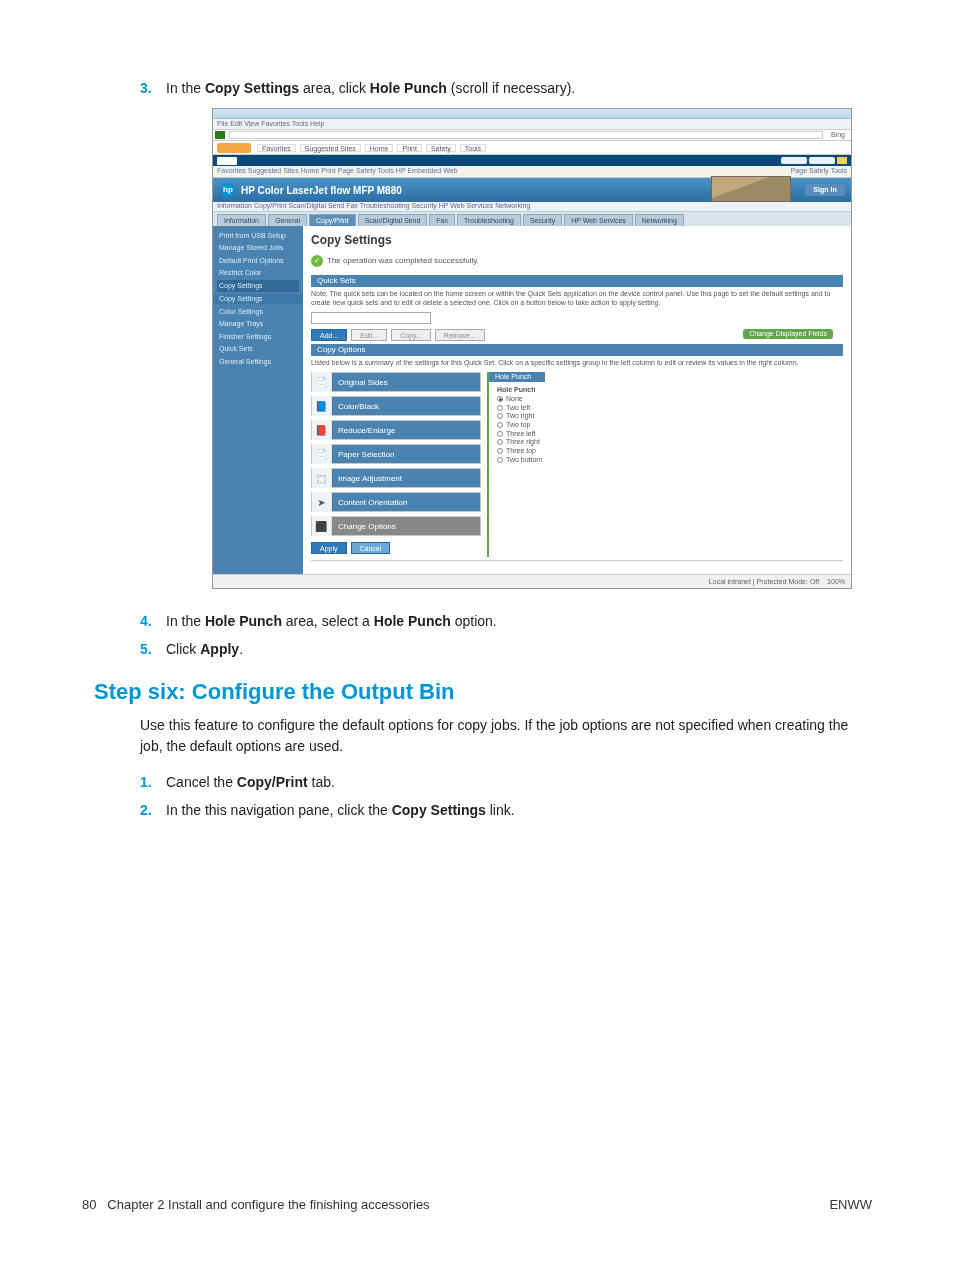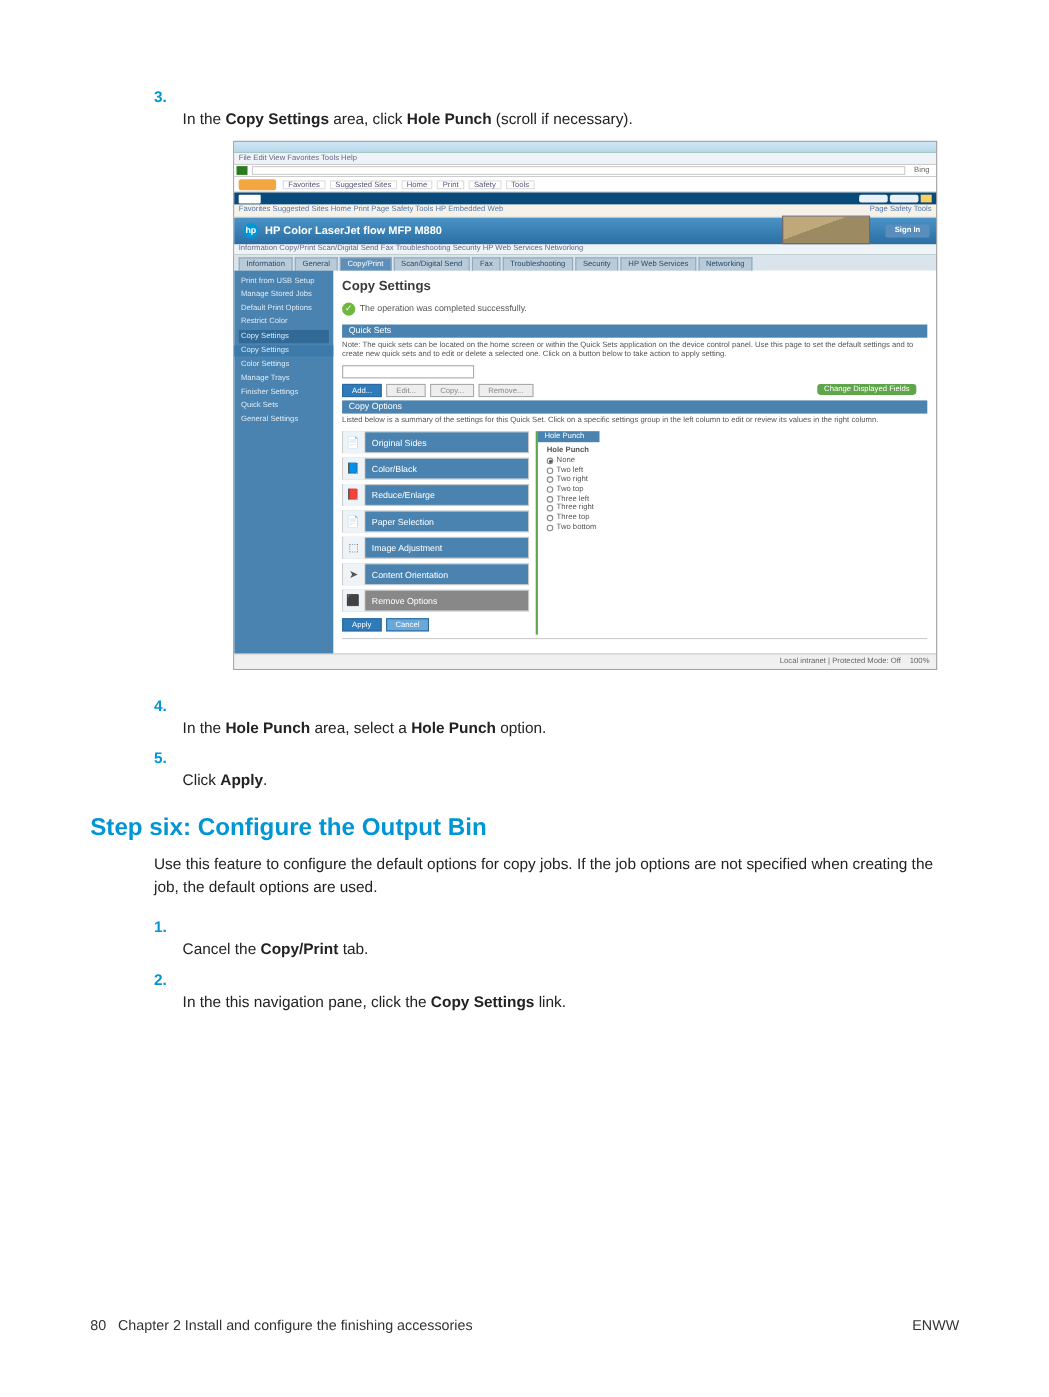--- a/index.html
+++ b/index.html
@@ -22,21 +22,20 @@
     margin: 0 0 12px 58px;
   }
   .ol-num {
     color: #0096d6;
     font-weight: bold;
     width: 26px;
     flex: 0 0 26px;
   }
   .ol-text {
     flex: 1;
-    margin-top: 20px;
   }
   b { font-weight: bold; }
   .screenshot-wrap {
     margin: 8px 0 24px 130px;
     width: 640px;
   }
   .shot {
     width: 640px;
     border: 1px solid #999;
     font-size: 8px;
@@ -205,21 +204,21 @@
     padding:0 6px;
     gap:8px;
     font-size:7px; color:#666;
   }
   .status-left { margin-right:auto; }
 
   h2.step-title {
     color: #0096d6;
     font-size: 22px;
     font-weight: bold;
-    margin: 22px 0 10px 0;
+    margin: 22px 0 10px 12px;
   }
   .body-para {
     margin: 10px 0 18px 58px;
     line-height: 1.45;
   }
   .footer {
     position: absolute;
     bottom: 58px;
     left: 82px;
     right: 82px;
@@ -346,21 +345,21 @@
               <div class="card">
                   <div class="card-ico">⬚</div>
                   <div class="card-head">Image Adjustment</div>
                 </div>
               <div class="card">
                   <div class="card-ico">➤</div>
                   <div class="card-head">Content Orientation</div>
                 </div>
               <div class="card">
                   <div class="card-ico">⬛</div>
-                  <div class="card-head" style="background:#888">Remove Options</div>
+                  <div class="card-head" style="background:#888">Change Options</div>
                 </div>
               <div class="btnrow" style="margin-top:6px">
                 <div class="btn blue">Apply</div>
                 <div class="btn blue" style="background:#6aa8d8">Cancel</div>
               </div>
             </div>
             <div class="right-col">
               <div class="rc-head">Hole Punch</div>
               <div class="radio-item">
                   <b>Hole Punch</b>

